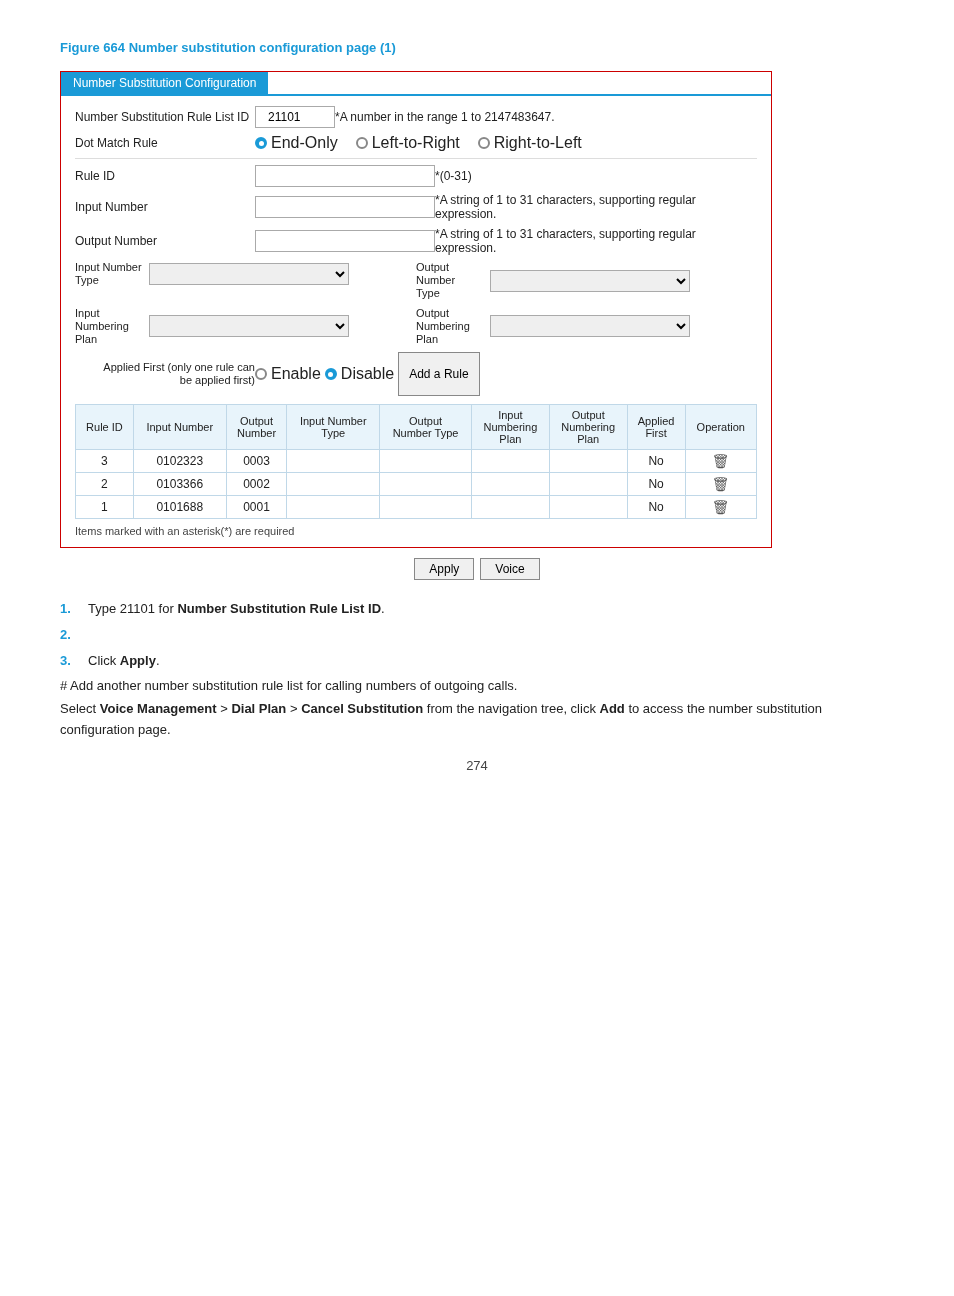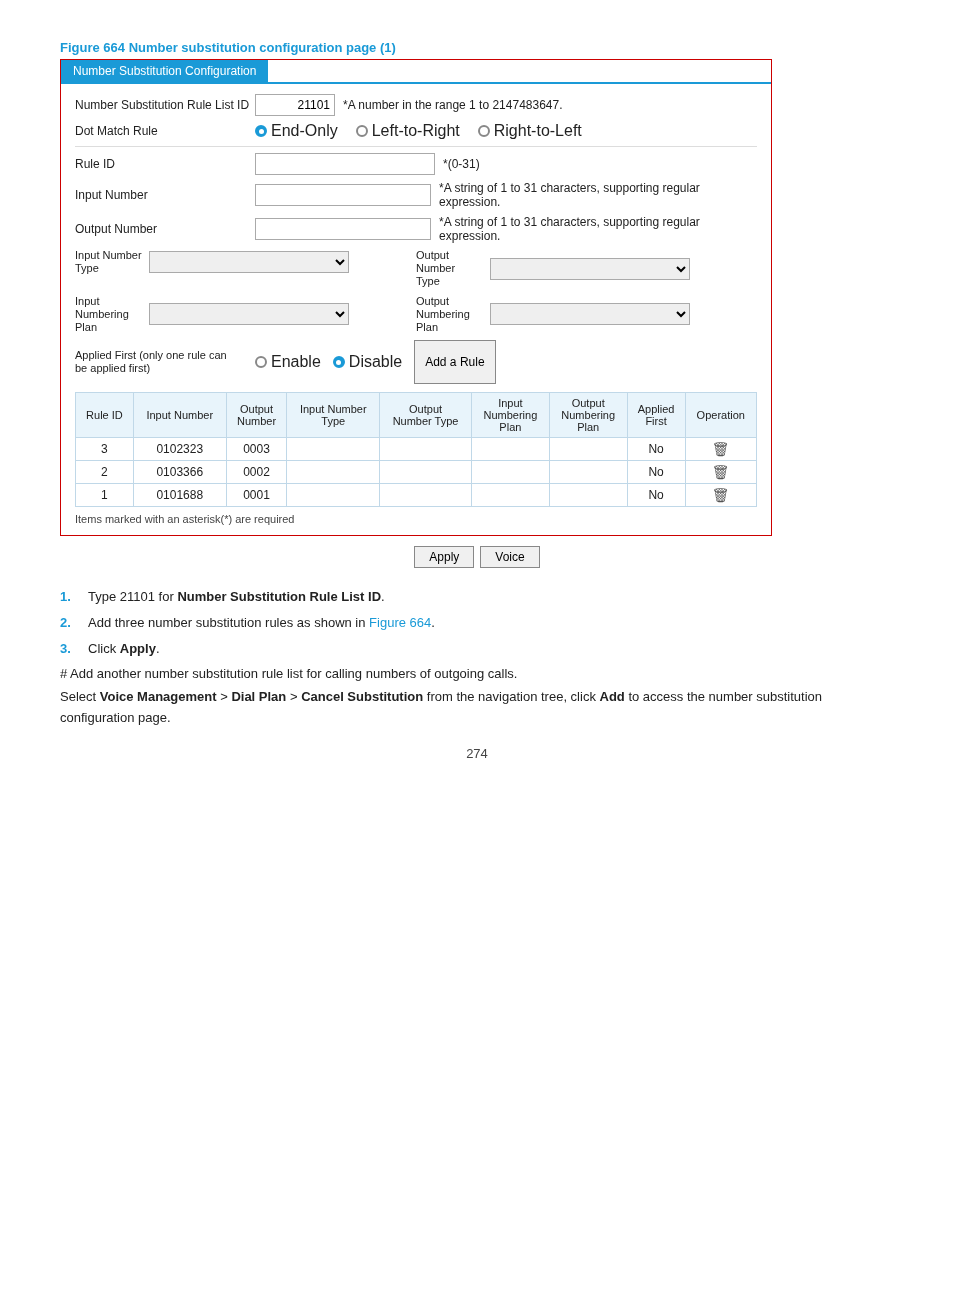--- a/index.html
+++ b/index.html
@@ -7,21 +7,21 @@
       background: #fff;
       font-family: Arial, sans-serif;
       font-size: 13px;
       color: #222;
       padding: 40px 60px;
     }
     .figure-title {
       color: #1a9ad7;
       font-size: 13px;
       font-weight: bold;
-      margin-bottom: 4px;
+      margin-bottom: 16px;
     }
     .config-box {
       border: 1px solid #c00;
       display: inline-block;
       width: 712px;
     }
     .config-tab {
       background: #1a9ad7;
       color: #fff;
       padding: 4px 12px;
@@ -38,27 +38,25 @@
       align-items: center;
       margin-bottom: 6px;
     }
     .form-label {
       min-width: 180px;
       font-size: 12px;
       color: #222;
     }
     .form-input {
       border: 1px solid #aaa;
-      padding: 2px 4px;
+      padding: 2px 12px;
       font-size: 12px;
       height: 22px;
-      text-align: right;
     }
     .form-hint {
-      margin-left: 8px;
       font-size: 12px;
       color: #222;
     }
     .radio-group {
       display: flex;
       align-items: center;
       gap: 18px;
     }
     .radio-item {
       display: flex;
@@ -99,25 +97,26 @@
       width: 200px;
     }
     .applied-first-row {
       display: flex;
       align-items: center;
       margin-bottom: 8px;
     }
     .applied-first-label {
       min-width: 180px;
       font-size: 12px;
+      text-align: right;
     }
     .applied-first-controls {
       display: flex;
       align-items: center;
-      gap: 12px;
+      gap: 4px;
     }
     .add-rule-btn {
       background: #f0f0f0;
       border: 1px solid #888;
       padding: 14px 10px;
       font-size: 12px;
       cursor: pointer;
     }
     table.rules-table {
       width: 100%;
@@ -384,21 +383,20 @@
 
 
 <div class="instructions">
   <ol>
     <li>
       <span class="step-num link-blue">1.</span>
       <span>Type 21101 for <strong>Number Substitution Rule List ID</strong>.</span>
     </li>
     <li>
       <span class="step-num link-blue">2.</span>
-      <span>Add three number substitution rules as shown in <span class="link-blue">Figure 664</span>.</span>
     </li>
     <li>
       <span class="step-num link-blue">3.</span>
       <span>Click <strong>Apply</strong>.</span>
     </li>
   </ol>
 
   <p class="para"># Add another number substitution rule list for calling numbers of outgoing calls.</p>
 
   <p class="para">

